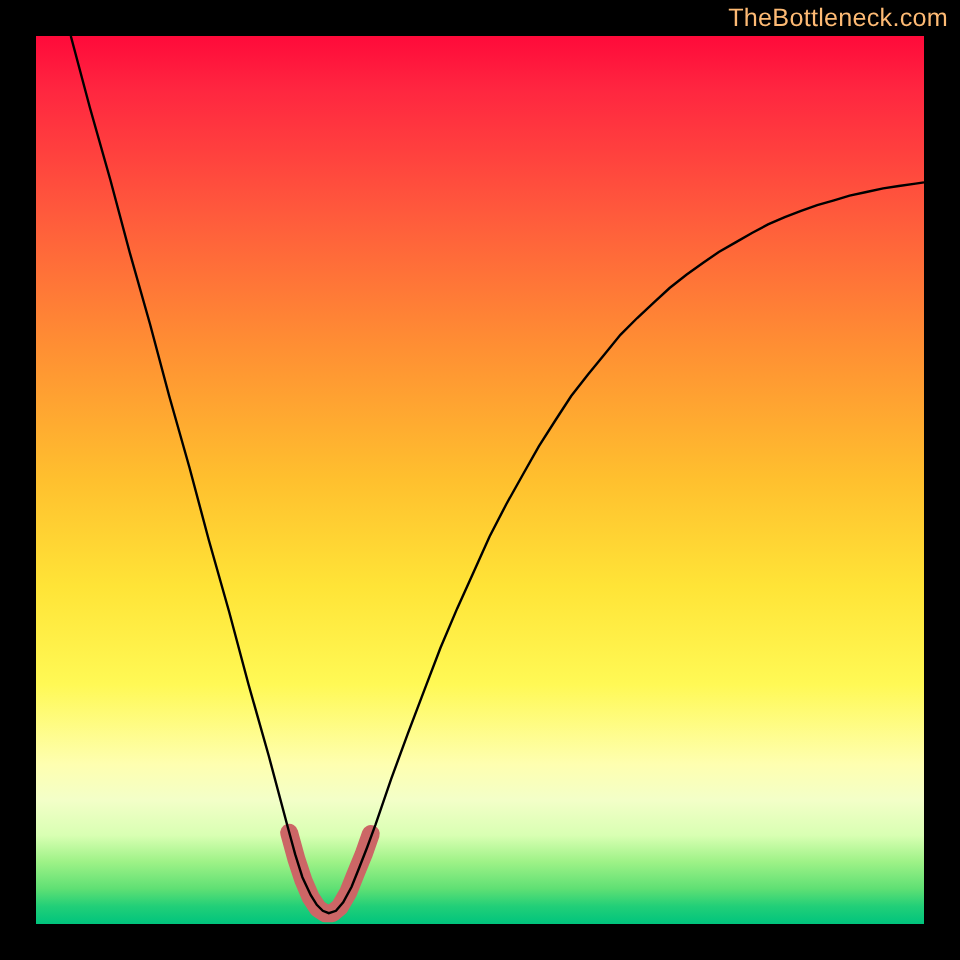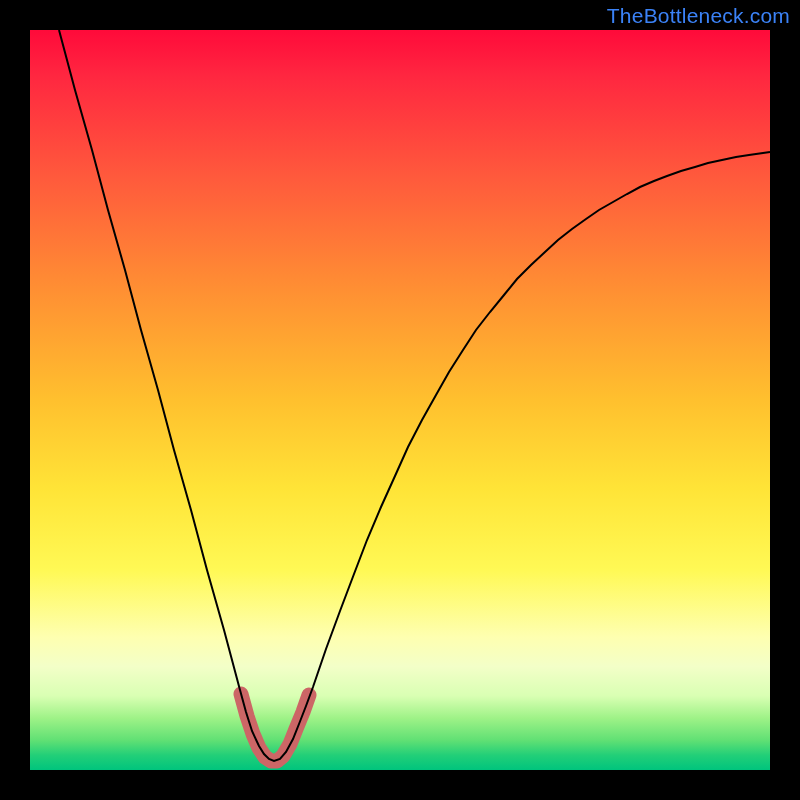--- a/index.html
+++ b/index.html
@@ -31,21 +31,21 @@
       #9ef287 93%,
       #60e074 96%,
       #22cf78 98%,
       #00c47d 100%
     );
   }
   .watermark {
     position: absolute;
     top: 4px;
     right: 10px;
-    color: #3b82f6;
+    color: #fdba74;
     font-size: 21px;
     letter-spacing: 0.2px;
     font-weight: 400;
   }
   svg.curve {
     position: absolute;
     left: 0;
     top: 0;
     width: 740px;
     height: 740px;

